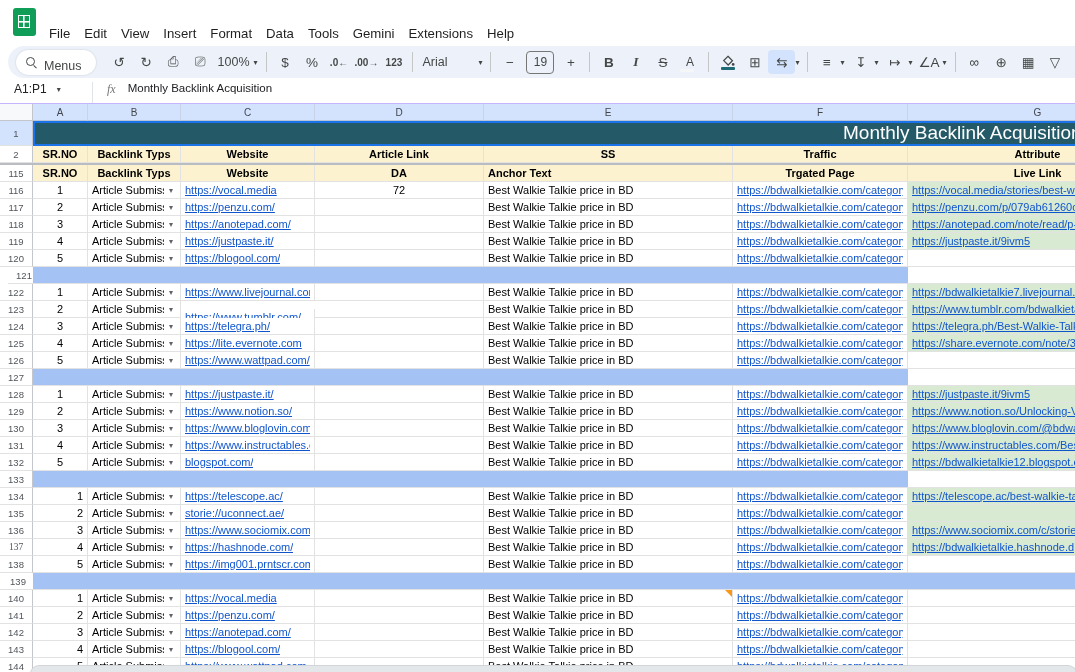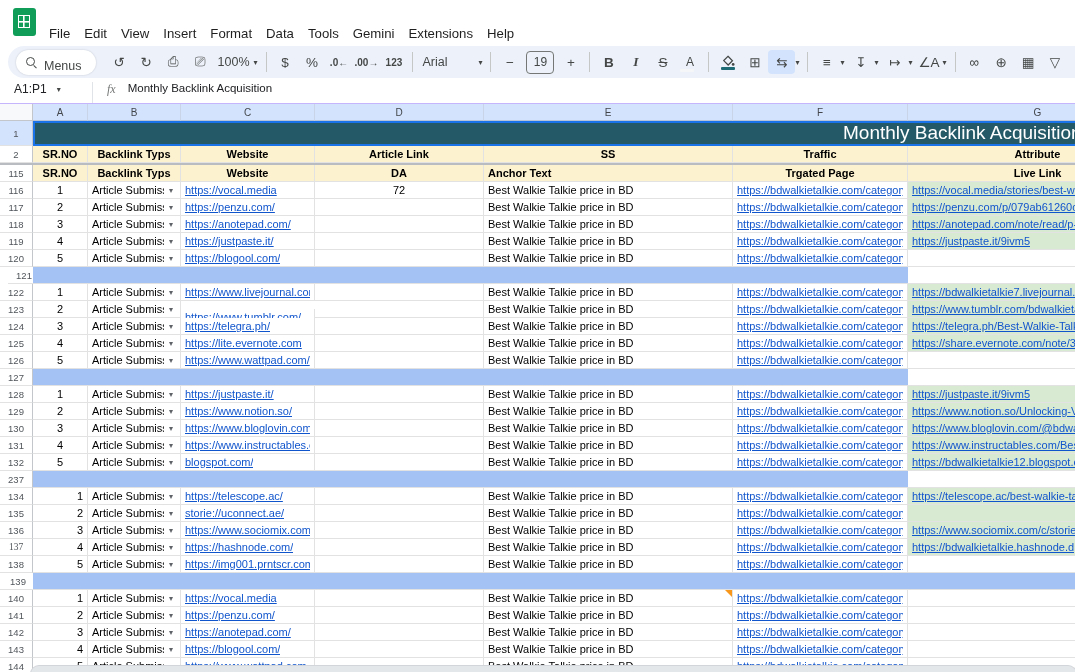--- a/index.html
+++ b/index.html
@@ -445,21 +445,21 @@
         <span class="lnk">blogspot.com/</span>
       </div>
       <div class="cell al-c" style="left: 315px; top: 350px; width: 169px; height: 17px;"></div>
       <div class="cell" style="left: 484px; top: 350px; width: 249px; height: 17px;">Best Walkie Talkie price in BD</div>
       <div class="cell" style="left: 733px; top: 350px; width: 175px; height: 17px;">
         <span class="lnk">https://bdwalkietalkie.com/category-</span>
       </div>
       <div class="cell" style="left: 908px; top: 350px; width: 260px; height: 17px; background: rgb(217, 234, 211);">
         <span class="lnk">https://bdwalkietalkie12.blogspot.c</span>
       </div>
-      <div class="cell rowhdr" style="left: 0px; top: 367px; width: 33px; height: 17px;">237</div>
+      <div class="cell rowhdr" style="left: 0px; top: 367px; width: 33px; height: 17px;">133</div>
       <div class="cell sep-blue" style="left: 33px; top: 367px; width: 875px; height: 17px; background: rgb(164, 194, 244);"></div>
       <div class="cell" style="left: 908px; top: 367px; width: 260px; height: 17px;"></div>
       <div class="cell rowhdr" style="left: 0px; top: 384px; width: 33px; height: 17px;">134</div>
       <div class="cell al-r" style="left: 33px; top: 384px; width: 55px; height: 17px;">1</div>
       <div class="cell" style="left: 88px; top: 384px; width: 93px; height: 17px;">
         <span class="btxt">Article Submissi</span>
         <span class="b-caret">▾</span>
       </div>
       <div class="cell" style="left: 181px; top: 384px; width: 134px; height: 17px;">
         <span class="lnk">https://telescope.ac/</span>

